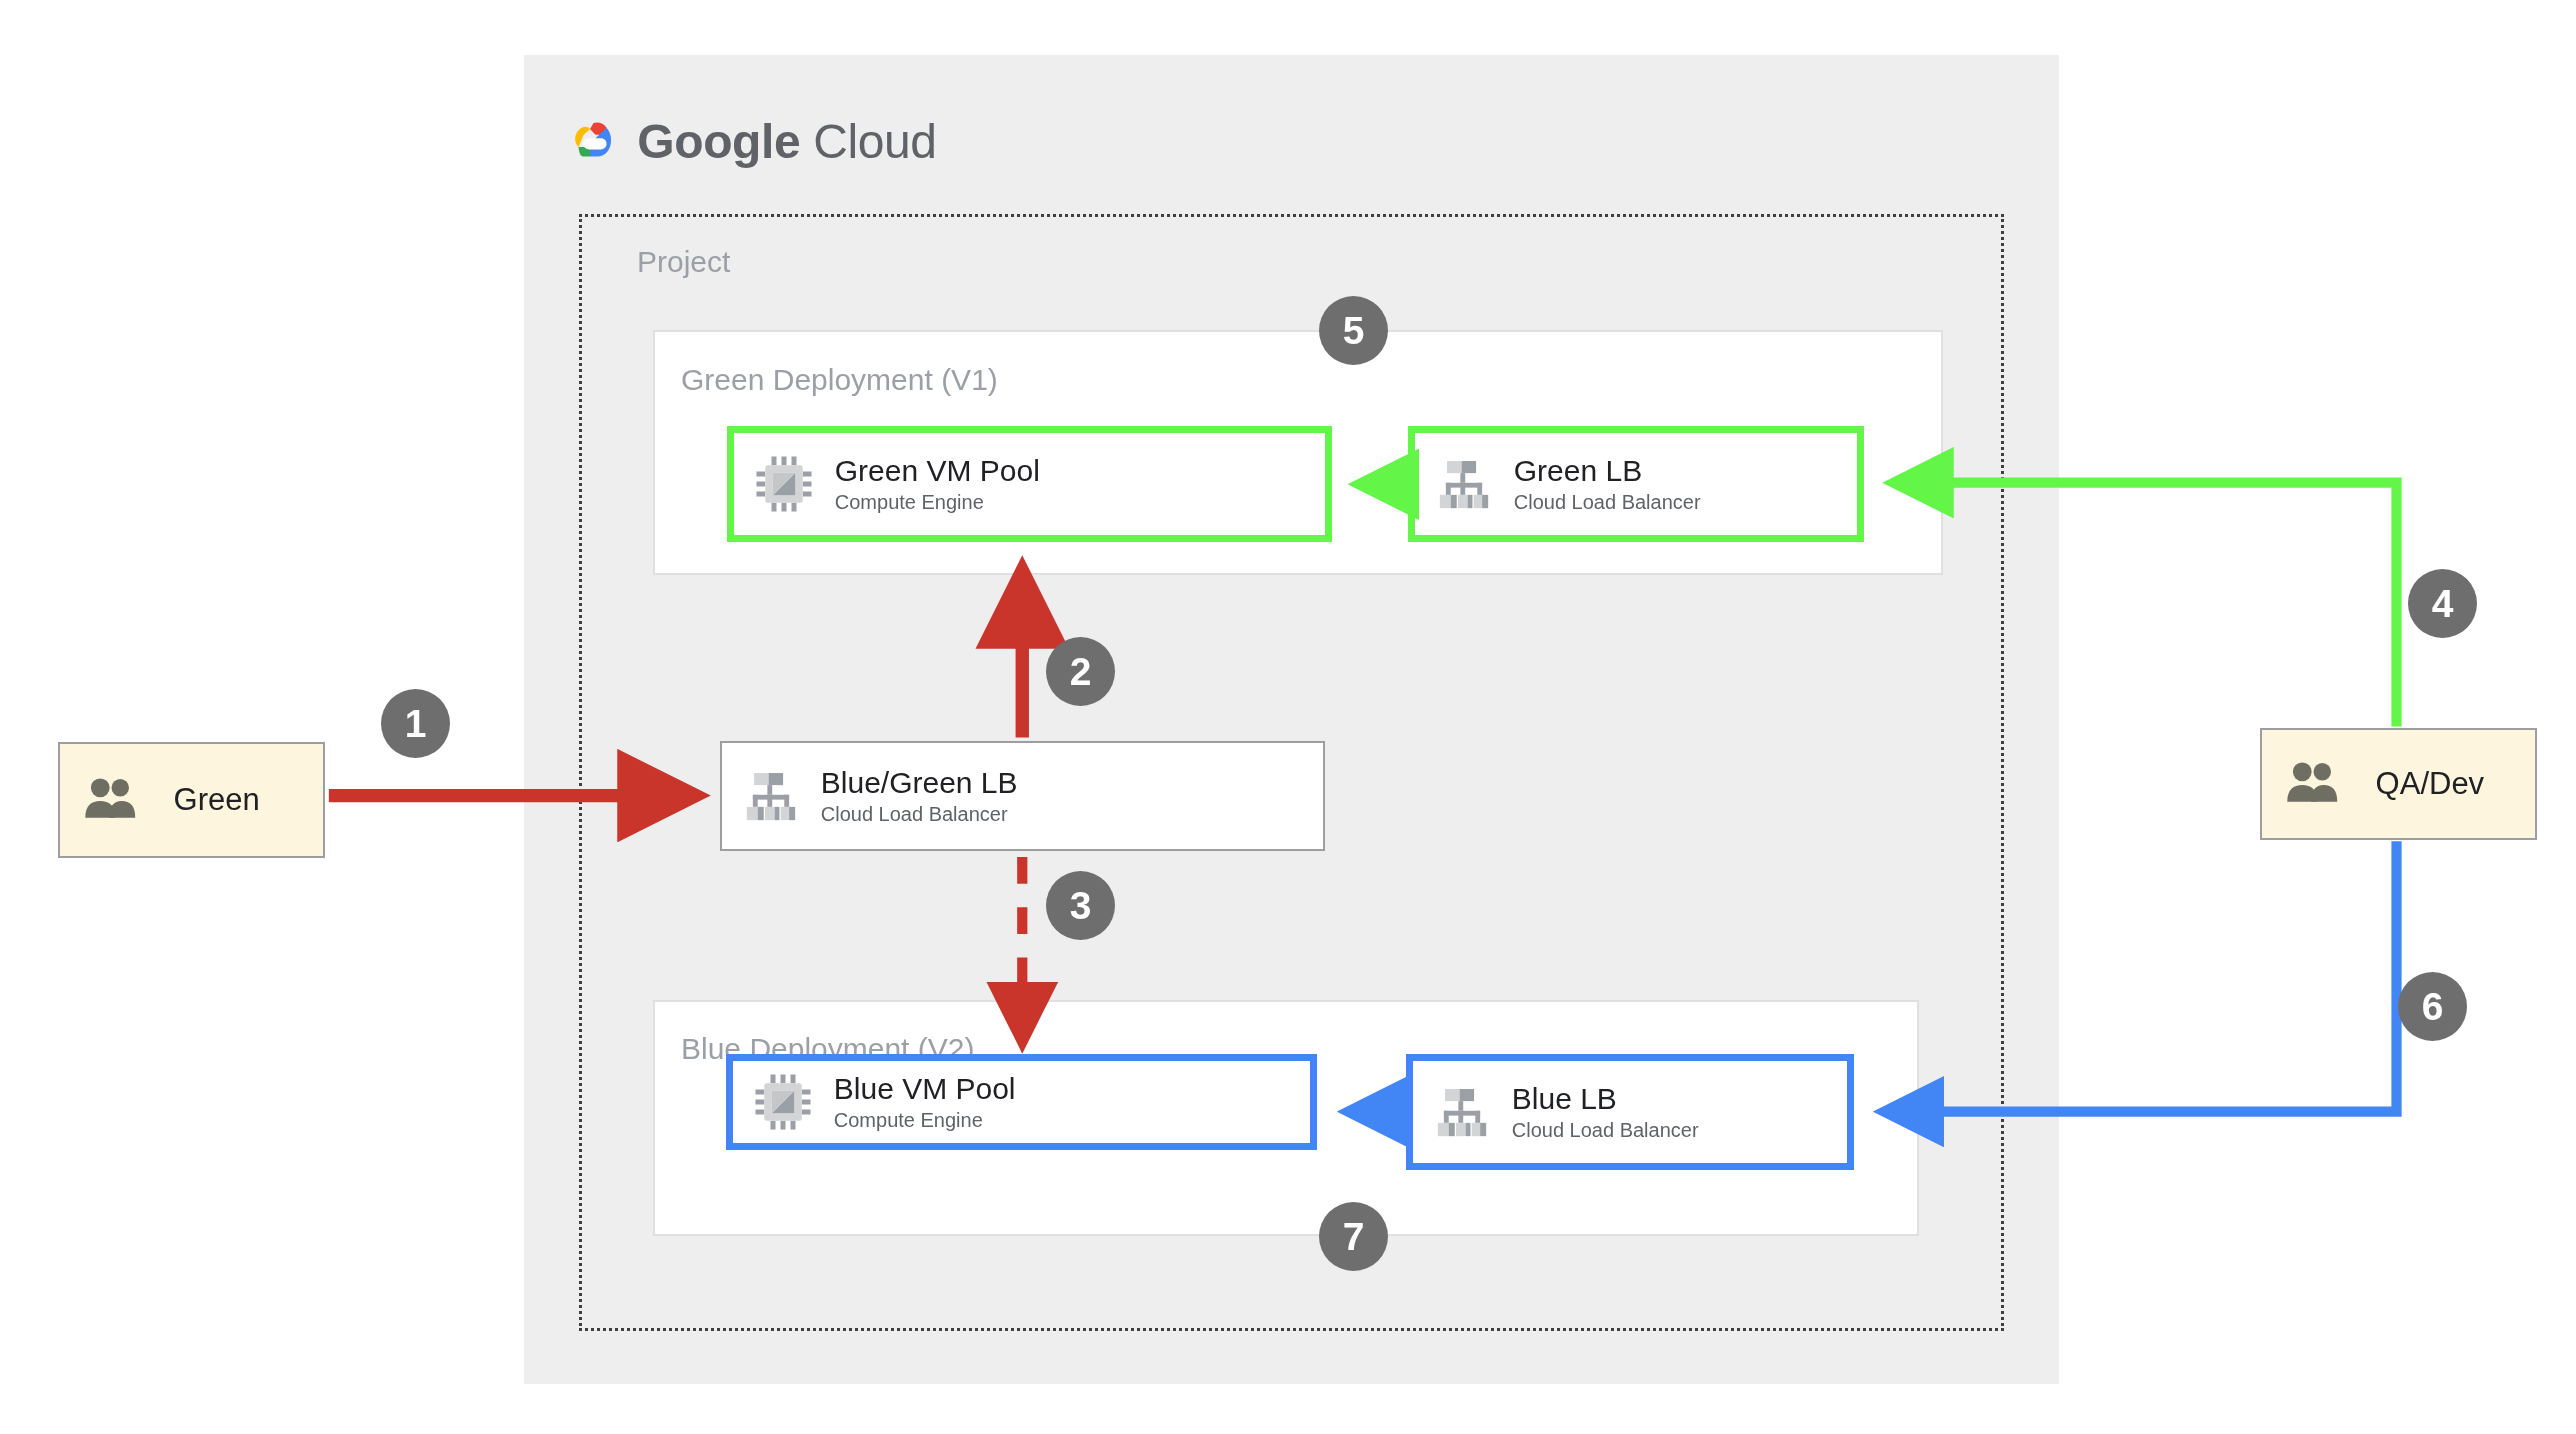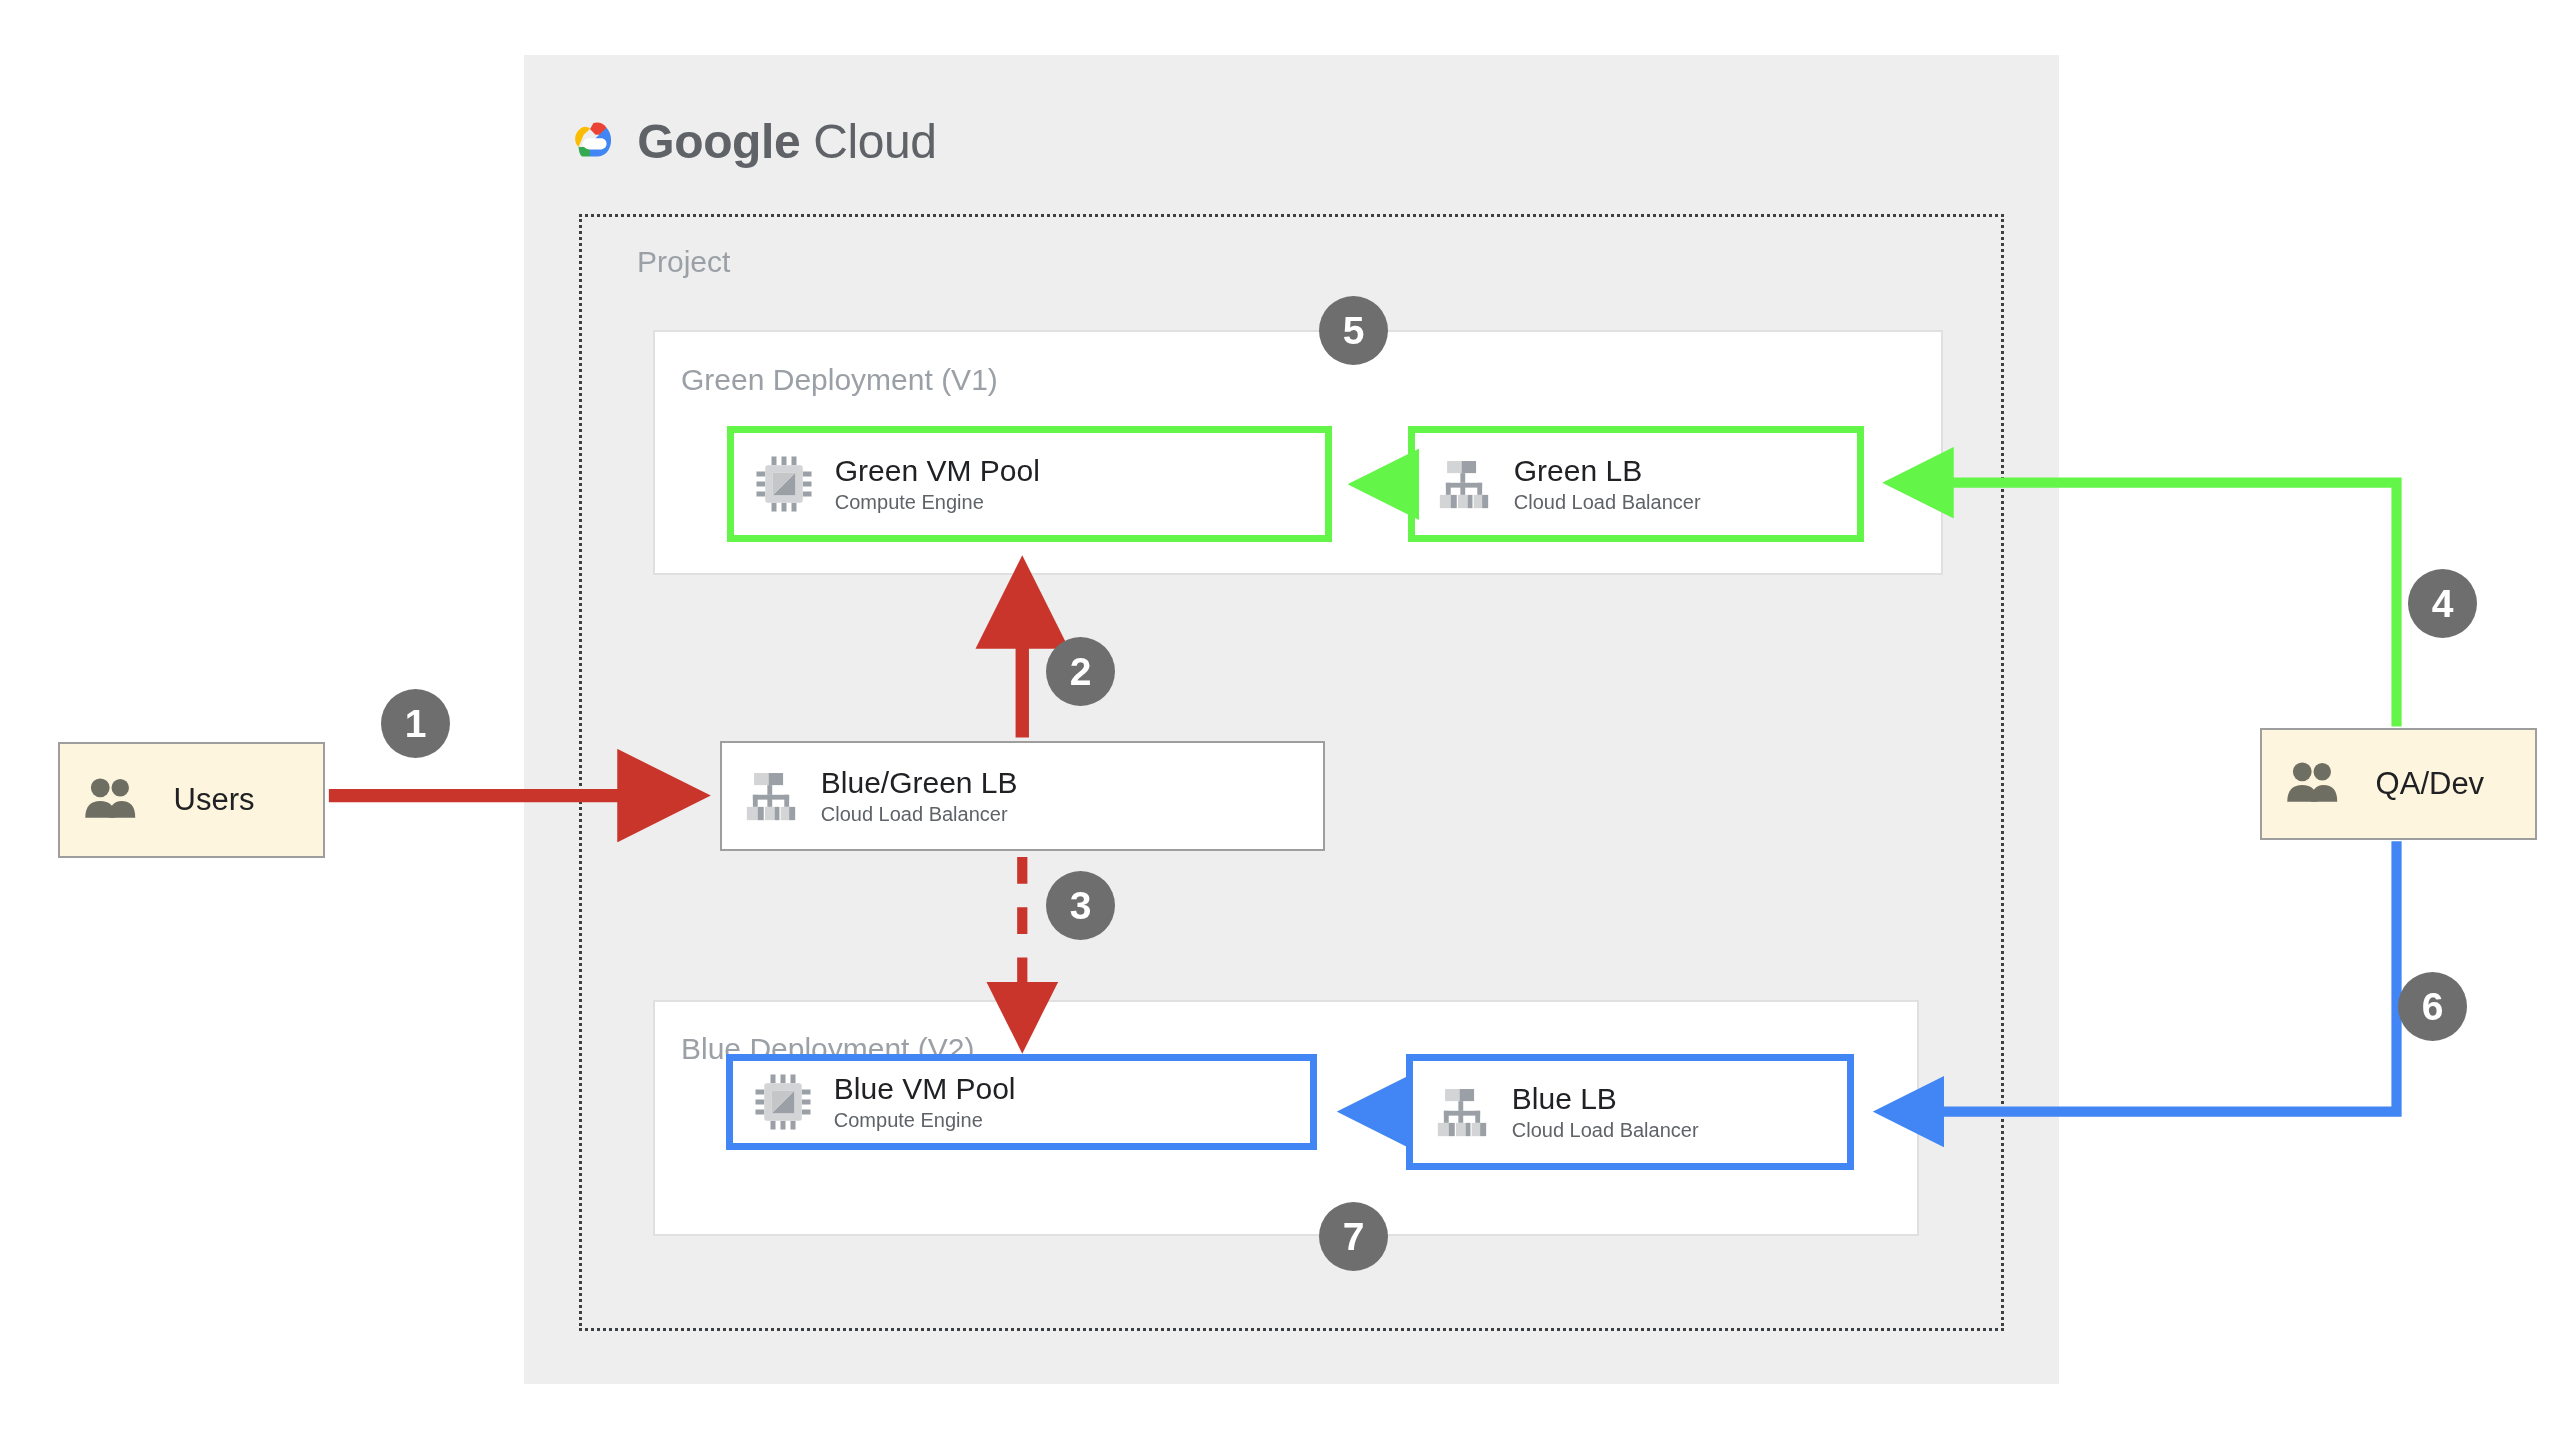--- a/index.html
+++ b/index.html
@@ -359,21 +359,21 @@
 
   <div class="actor a-users">
     <span>
       <svg width="60" height="46" viewBox="0 0 48 36" xmlns="http://www.w3.org/2000/svg">
         <circle cx="13" cy="9" r="7.5" fill="#6e6e63"></circle>
         <circle cx="29" cy="9" r="7" fill="#6e6e63"></circle>
         <path d="M1 33 C1 23 6 19.5 13 19.5 C20 19.5 25 23 25 33 Z" fill="#6e6e63"></path>
         <path d="M20 33 C20 23.5 24 19.5 30 19.5 C37 19.5 41 23.5 41 33 Z" fill="#6e6e63"></path>
       </svg>
     </span>
-    <span class="actor-label">Users</span>
+    <span class="actor-label">Green</span>
   </div>
 
   <div class="actor a-qadev">
     <span>
       <svg width="60" height="46" viewBox="0 0 48 36" xmlns="http://www.w3.org/2000/svg">
         <circle cx="13" cy="9" r="7.5" fill="#6e6e63"></circle>
         <circle cx="29" cy="9" r="7" fill="#6e6e63"></circle>
         <path d="M1 33 C1 23 6 19.5 13 19.5 C20 19.5 25 23 25 33 Z" fill="#6e6e63"></path>
         <path d="M20 33 C20 23.5 24 19.5 30 19.5 C37 19.5 41 23.5 41 33 Z" fill="#6e6e63"></path>
       </svg>

